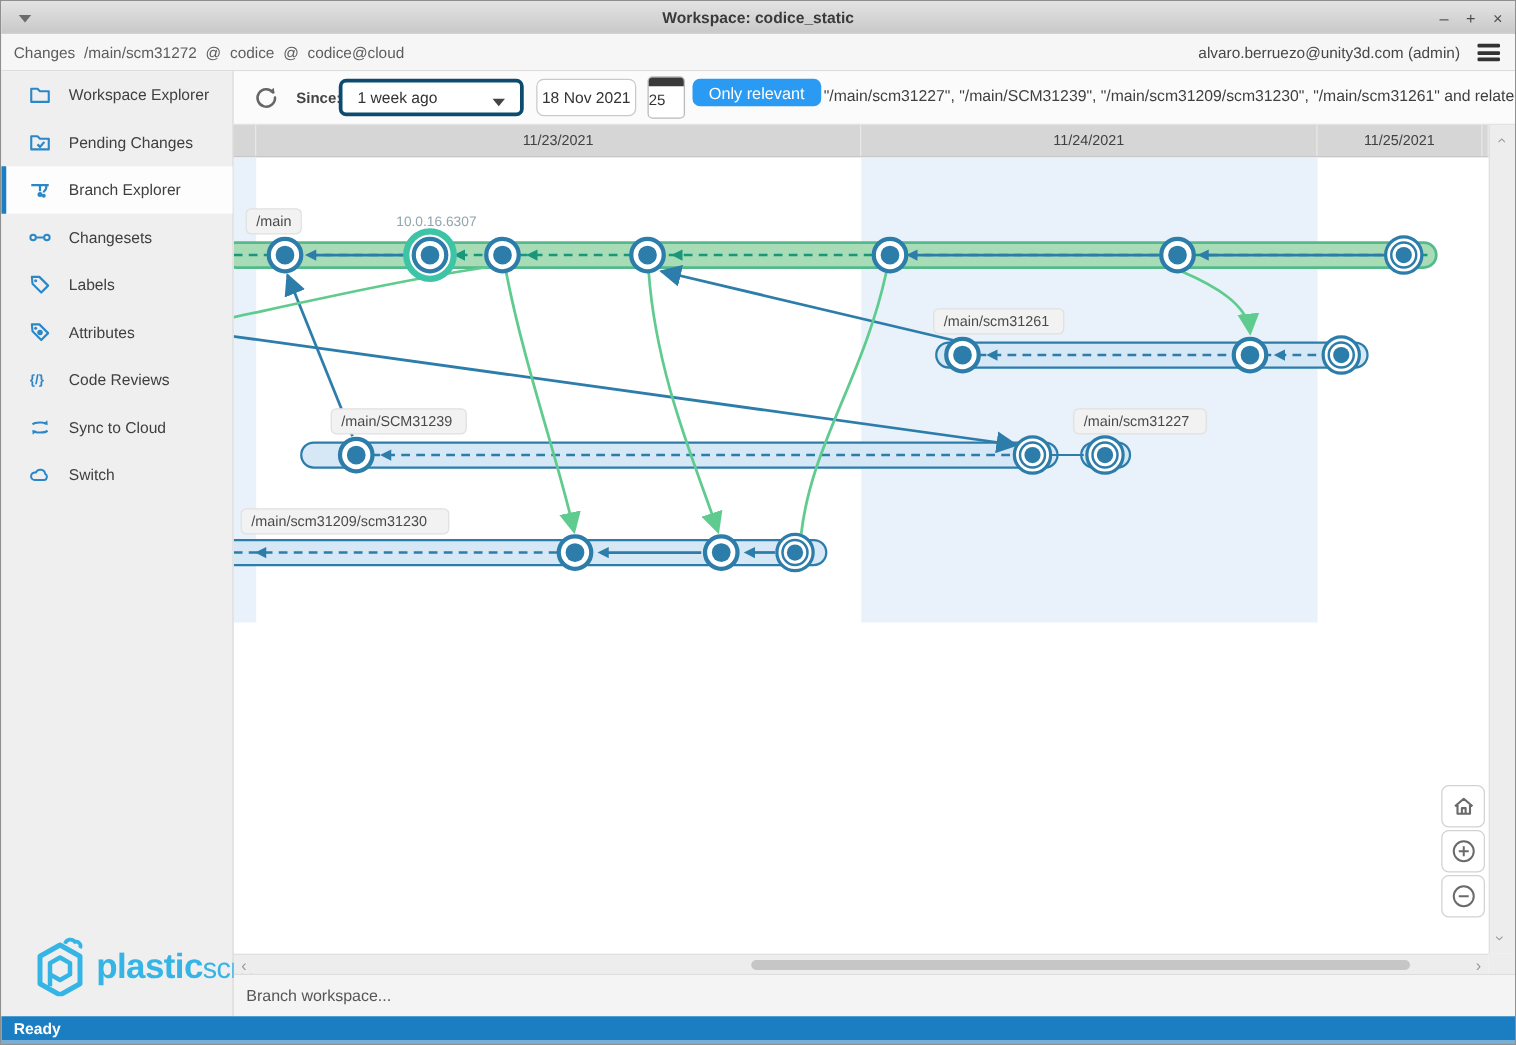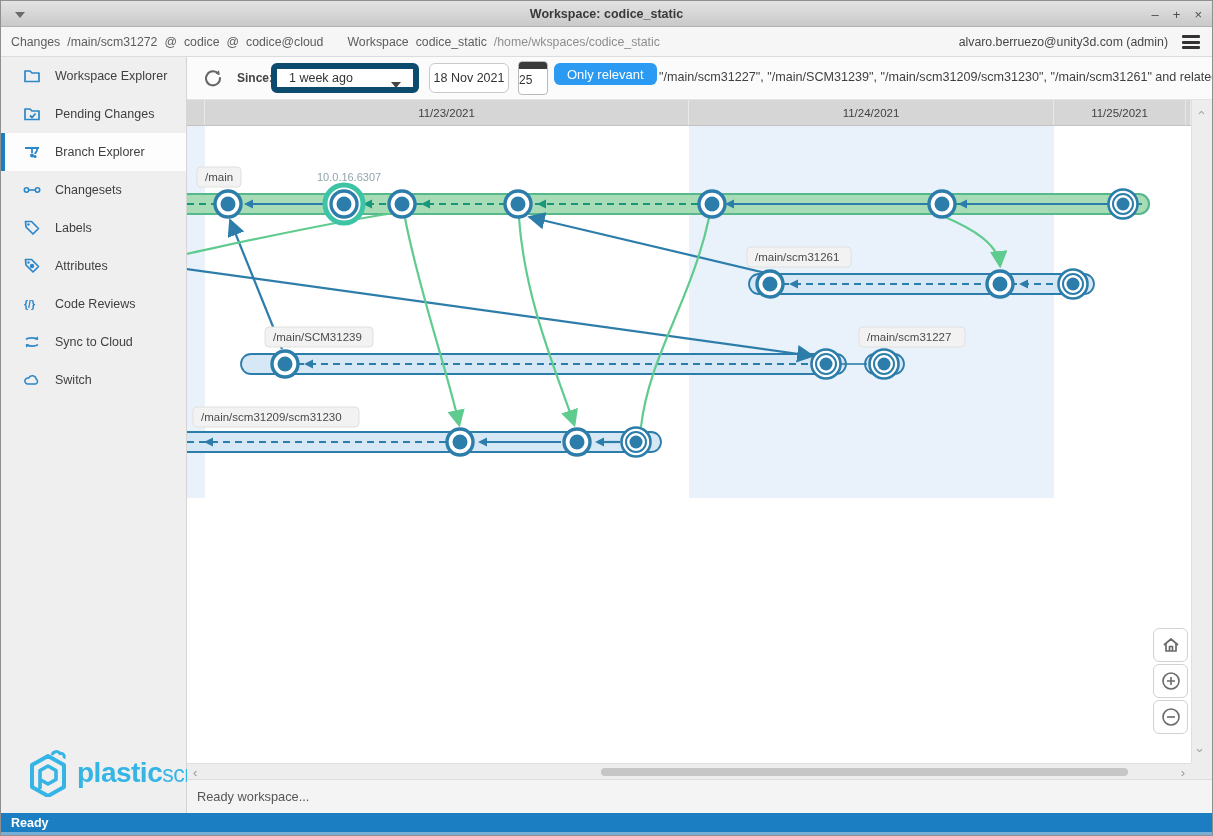--- a/index.html
+++ b/index.html
@@ -38,21 +38,21 @@
   .logo-text { margin-left:6px; font-size:28px; color:#35b4e6; letter-spacing:-0.5px; }
   .logo-text b { font-weight:bold; }
   .logo-text .scm { font-weight:normal; font-size:23px; }
 
   
   .toolbar { position:absolute; left:186px; top:56px; width:1027px; height:43px; background:#fbfbfb;
     border-bottom:1px solid #e3e3e3; overflow:hidden; }
   .refresh { position:absolute; left:15px; top:10px; width:22px; height:22px; cursor:pointer; }
   .since-label { position:absolute; left:50px; top:14px; font-size:12px; color:#444;font-weight:bold; }
   .select { position:absolute; left:84px; top:6px; width:148px; height:30px; background:#fff;
-    border:6px solid #0c4a6e; border-radius:6px; font-size:12.5px; color:#333;
+    border:3px solid #0c4a6e; border-radius:6px; font-size:12.5px; color:#333;
     display:flex; align-items:center; padding:0 12px; cursor:pointer; }
   .select .caret { position:absolute; right:12px; top:13px; width:0; height:0;
     border-left:5px solid transparent; border-right:5px solid transparent; border-top:6px solid #444; }
   .datebox { position:absolute; left:242px; top:6px; width:80px; height:30px; background:#fff;
     border:1px solid #c9c9c9; border-radius:6px; font-size:12.5px; color:#333;
     display:flex; align-items:center; justify-content:center; cursor:text; }
   .calendar { position:absolute; left:331px; top:4px; width:30px; height:34px; background:#fff;
     border:1px solid #b9b9b9; border-radius:4px; overflow:hidden; cursor:pointer; }
   .calendar .cal-top { height:8px; background:#3a3a3a; border-radius:3px 3px 0 0; margin:-1px -1px 0 -1px; }
   .calendar .cal-day { font-size:12px; color:#333; margin-top:4px; }
@@ -103,25 +103,20 @@
 </div>
 
 <div class="infobar">
   <div class="grp">
     <span>Changes</span>
     <span>/main/scm31272</span>
     <span>@</span>
     <span>codice</span>
     <span>@</span>
     <span>codice@cloud</span>
-  </div>
-  <div class="grp" style="margin-left:24px">
-    <span>Workspace</span>
-    <span>codice_static</span>
-    <span class="path">/home/wkspaces/codice_static</span>
   </div>
   <span class="user">alvaro.berruezo@unity3d.com (admin)</span>
   <div class="hamburger">
       <div></div>
       <div></div>
       <div></div>
     </div>
 </div>
 
 <div class="sidebar">
@@ -377,17 +372,17 @@
   <span class="chev" style="left:6px; bottom:6px; transform:rotate(90deg)">›</span>
 </div>
 <div class="hscroll">
   <span class="chev" style="left:6px; top:2px;">‹</span>
   <span class="chev" style="right:6px; top:2px;">›</span>
   <div class="hthumb"></div>
 </div>
 <div style="position:absolute; left:1190px; top:762px; width:23px; height:16px; background:#ededed;"></div>
 
 <div class="switchbar">
-  <span>Ready workspace...</span>
+  <span>Branch workspace...</span>
 </div>
 <div class="statusbar">
   <span>Ready</span>
 </div>
 
 </body></html>

